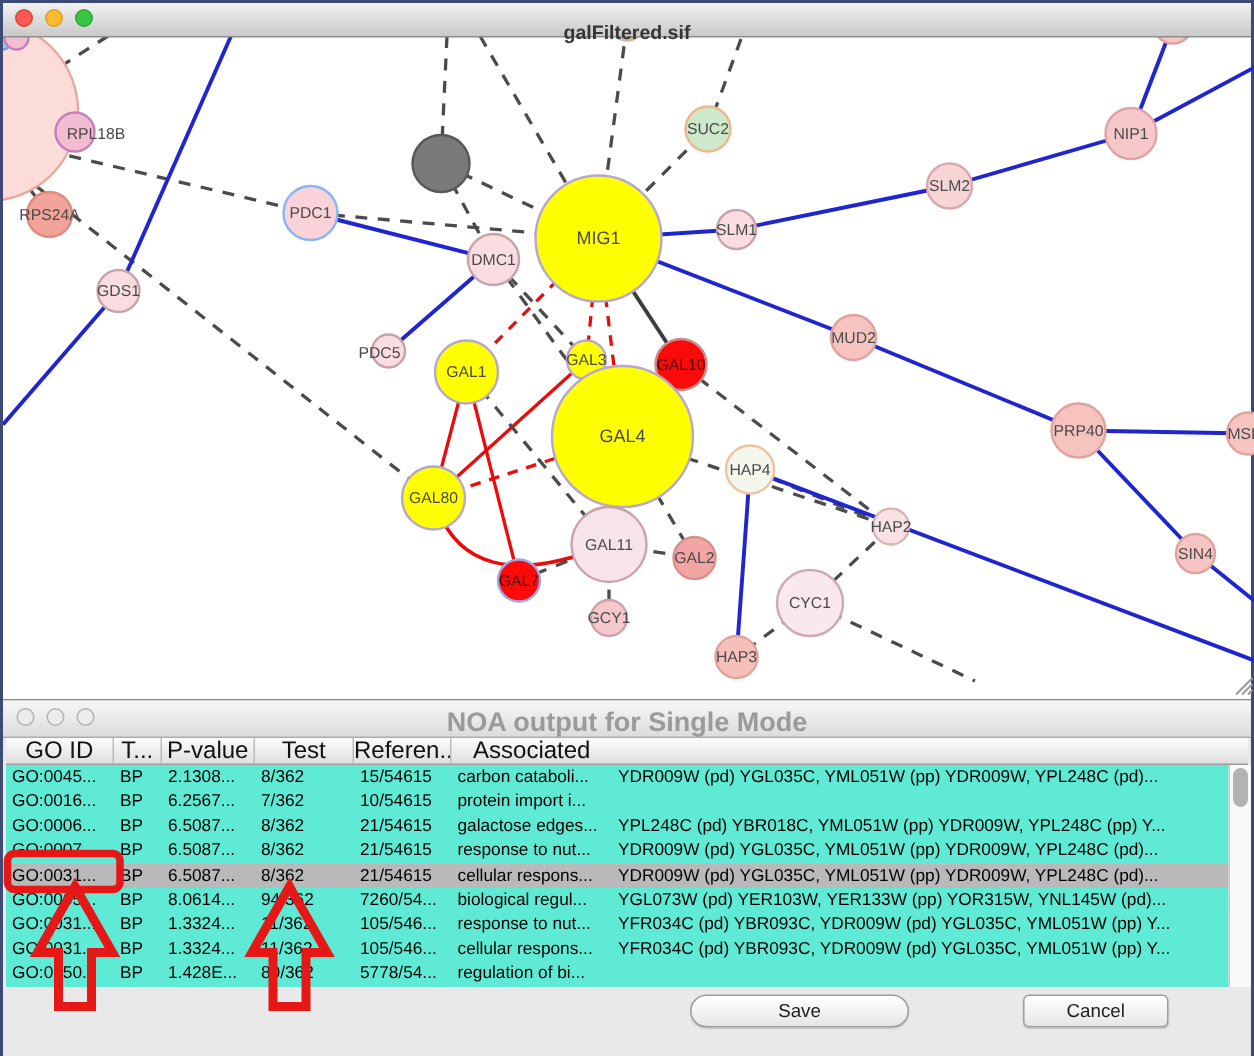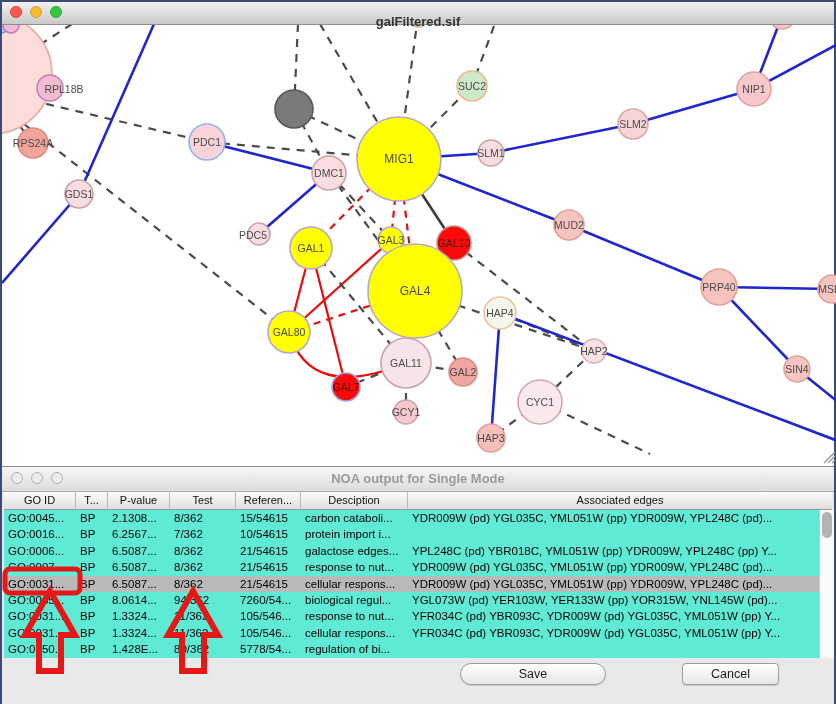--- a/index.html
+++ b/index.html
@@ -12,24 +12,24 @@
   .lights{position:absolute;left:8px;top:4px;display:flex;gap:8px;z-index:3;}
   .light{width:12px;height:12px;border-radius:50%;box-sizing:border-box;}
   .l-red{background:#f95951;border:1px solid #d8443c;}
   .l-yel{background:#fbbb2e;border:1px solid #d8a02a;}
   .l-grn{background:#38c541;border:1px solid #2ea834;}
   .l-off{background:#ececec;border:1.5px solid #b2b2b2;}
   #netsvg{position:absolute;left:0;top:0;z-index:1;}
   
   .win2{position:absolute;left:0;top:464px;width:100%;height:240px;background:#e9e9e9;border-top:1px solid #8a8a8a;}
   .titlebar2{position:absolute;left:0;top:0;width:100%;height:24px;background:linear-gradient(#f7f7f7,#dcdcdc);border-bottom:1px solid #aaa;}
-  .title2{position:absolute;left:0;right:0;top:4px;text-align:center;font-size:13px;font-weight:bold;color:#9a9a9a;}
+  .title2{position:absolute;left:0;right:0;top:4px;text-align:center;font-size:18px;font-weight:bold;color:#9a9a9a;}
   .lights2{position:absolute;left:9px;top:5px;display:flex;gap:8px;}
   .grid{display:grid;grid-template-columns:72px 32px 62px 66px 65px 107px 1fr;}
-  .thead{position:absolute;left:2px;top:25px;right:2px;height:17px;background:linear-gradient(#fdfdfd,#dedede);border-bottom:1px solid #9b9b9b;font-size:11px;color:#111;}
+  .thead{position:absolute;left:2px;top:25px;right:2px;height:17px;background:linear-gradient(#fdfdfd,#dedede);border-bottom:1px solid #9b9b9b;font-size:16px;color:#111;}
   .thead span{display:block;text-align:center;line-height:17px;border-right:1px solid #bbb;overflow:hidden;white-space:nowrap;}
   .thead span:last-child{border-right:none;}
   .tbody{position:absolute;left:2px;top:43px;right:2px;height:148px;background:#5eead4;overflow:hidden;}
   .row{height:16.4px;font-size:11.5px;color:#000;}
   .row span{display:block;line-height:16.4px;padding-left:4px;overflow:hidden;white-space:nowrap;box-sizing:border-box;}
   .row.sel{background:#b9b9b9;}
   .scrollbar{position:absolute;right:0;top:0;width:15px;height:148px;background:#fafafa;border-left:1px solid #c8c8c8;box-sizing:border-box;}
   .thumb{position:absolute;left:2px;top:2px;width:10px;height:26px;background:#b3b3b3;border-radius:6px;}
   .btnpanel{position:absolute;left:0;top:191px;width:100%;height:49px;background:#e9e9e9;}
   .mbtn{position:absolute;top:5px;height:22px;border:1px solid #9d9d9d;border-radius:4px;background:linear-gradient(#ffffff,#e6e6e6);font-size:12.5px;color:#1c1c1c;text-align:center;line-height:21px;box-sizing:border-box;box-shadow:0 1px 1px rgba(0,0,0,.15);}
@@ -182,22 +182,21 @@
         <span class="light l-off"></span>
       </div>
       <span class="title2">NOA output for Single Mode</span>
     </div>
     <div class="thead grid" id="thead">
         <span>GO ID</span>
         <span>T...</span>
         <span>P-value</span>
         <span>Test</span>
         <span>Referen...</span>
-        <span>Desciption</span>
-        <span>Associated edges</span>
+        <span>Associated</span>
       </div>
     <div class="tbody" id="tbody">
         <div class="row grid">
           <span>GO:0045...</span>
           <span>BP</span>
           <span>2.1308...</span>
           <span>8/362</span>
           <span>15/54615</span>
           <span>carbon cataboli...</span>
           <span>YDR009W (pd) YGL035C, YML051W (pp) YDR009W, YPL248C (pd)...</span>

